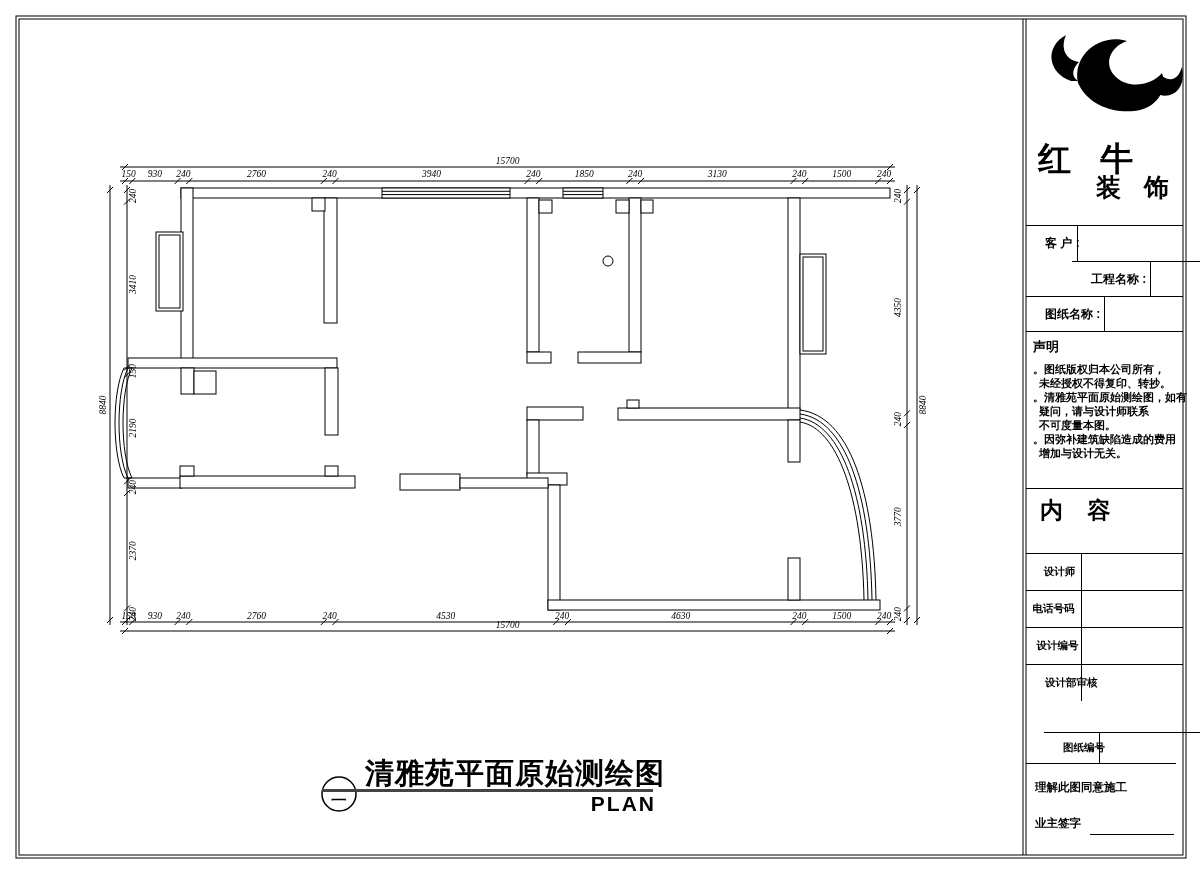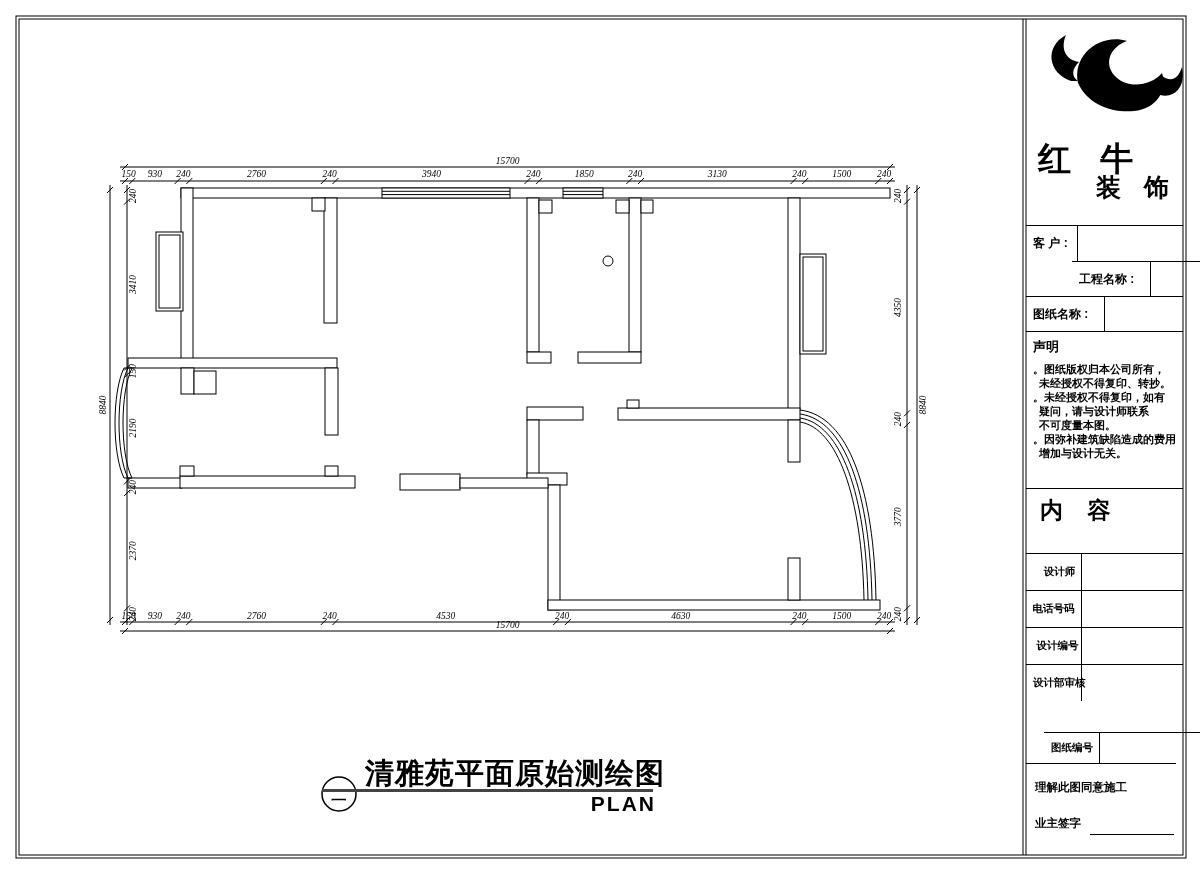--- a/index.html
+++ b/index.html
@@ -11,21 +11,21 @@
   .dln{stroke:#000;stroke-width:1;}
   .dimtxt{font:italic 9.5px "Liberation Serif","DejaVu Serif",serif;fill:#000;}
   .bigtitle{font:bold 29px "Liberation Sans",sans-serif;fill:#000;letter-spacing:1px;}
   .plantxt{font:bold 21px "Liberation Sans",sans-serif;fill:#000;letter-spacing:2px;}
   .symtxt{font:bold 15px "Liberation Sans",sans-serif;fill:#000;}
 
   
   .titleblock{position:absolute;left:1026px;top:19px;width:157px;height:836px;color:#000;}
   .tb-row{position:absolute;left:0;width:157px;border-top:1px solid #000;box-sizing:border-box;
     display:flex;align-items:center;font-weight:bold;}
-  .tb-label{display:flex;align-items:center;height:100%;box-sizing:border-box;padding-left:7px;
+  .tb-label{display:flex;align-items:center;height:100%;box-sizing:border-box;padding-left:19px;
     border-right:1px solid #000;white-space:nowrap;}
   .fld{font-size:12px;}
   .sml{font-size:10.5px;}
   .logo-area{position:absolute;left:0;top:0;width:157px;height:206px;}
   .brand1{position:absolute;left:12px;top:118px;font-size:33px;font-weight:bold;letter-spacing:10px;white-space:nowrap;}
   .brand2{position:absolute;left:70px;top:152px;font-size:25px;font-weight:bold;letter-spacing:8px;white-space:nowrap;}
   .stmt{position:absolute;left:0;top:312px;width:157px;height:157px;border-top:1px solid #000;box-sizing:border-box;
     padding:6px 0 0 7px;}
   .stmt-title{font-size:13px;font-weight:bold;margin-bottom:6px;}
   .stmt-line{font-size:11px;font-weight:bold;line-height:14px;white-space:pre;}
@@ -269,21 +269,21 @@
     </div>
     <div class="tb-row" style="top:277px;height:35px;">
       <div class="tb-label fld" style="width:79px;">图纸名称 :</div>
       <div></div>
     </div>
 
     <div class="stmt">
       <div class="stmt-title">声明</div>
       <div class="stmt-line">。图纸版权归本公司所有，</div>
       <div class="stmt-line">  未经授权不得复印、转抄。</div>
-      <div class="stmt-line">。未经授权不得复印，如有</div>
+      <div class="stmt-line">。清雅苑平面原始测绘图，如有</div>
       <div class="stmt-line">  疑问，请与设计师联系</div>
       <div class="stmt-line">  不可度量本图。</div>
       <div class="stmt-line">。因弥补建筑缺陷造成的费用</div>
       <div class="stmt-line">  增加与设计无关。</div>
     </div>
 
     <div class="content-box">
       <div class="content-label">内 容</div>
     </div>
 

